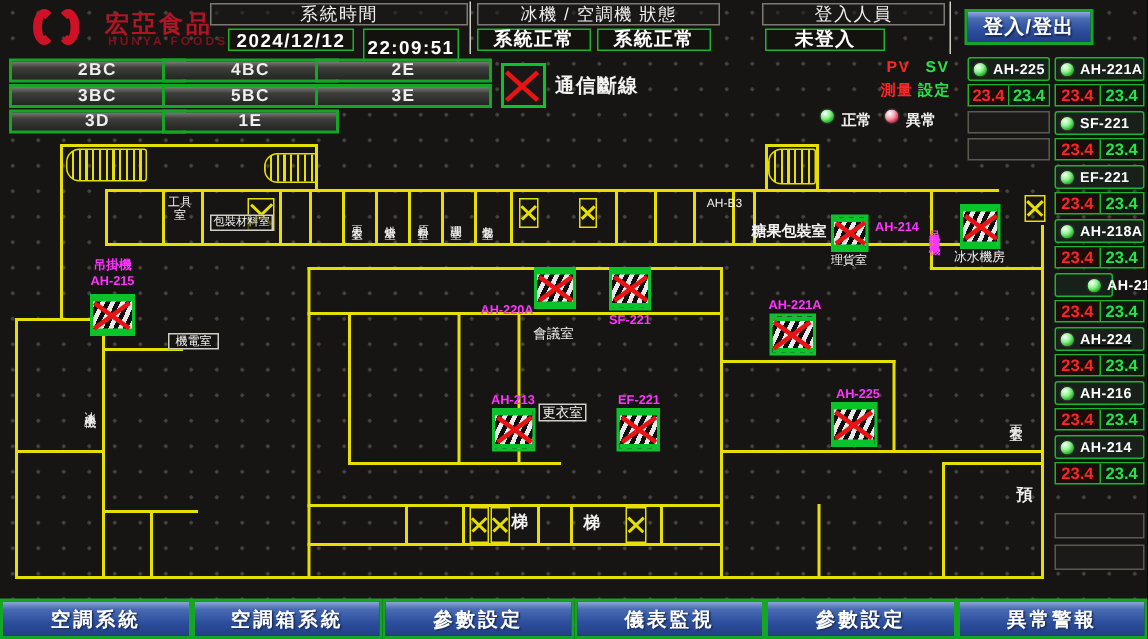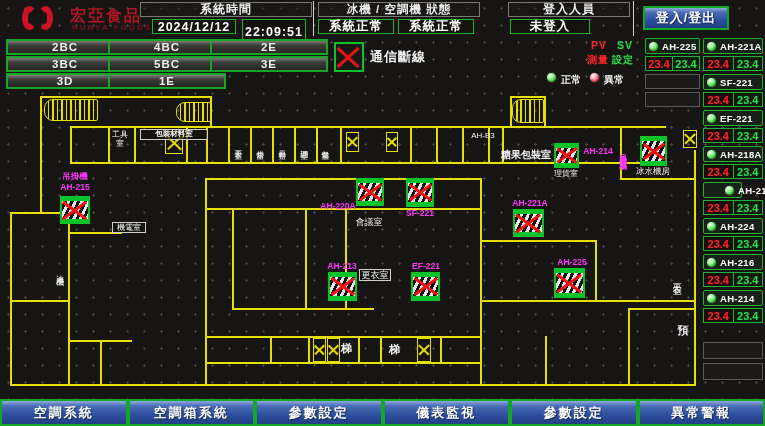--- a/index.html
+++ b/index.html
@@ -3,21 +3,21 @@
 <meta charset="utf-8">
 <style>
   html,body{margin:0;padding:0;background:#000;}
   *{box-sizing:border-box;font-family:"Liberation Sans",sans-serif;}
   #screen{position:relative;width:765px;height:426px;overflow:hidden;
     background-color:#171513;
     background-image:radial-gradient(#46443c 1px,transparent 1.4px);
     background-size:17px 17px;}
   .abs{position:absolute;}
   
-  .hlabel{position:absolute;border:1px solid #7a7a72;color:#efefef;font-size:12px;font-weight:bold;
+  .hlabel{position:absolute;border:1px solid #7a7a72;color:#efefef;font-size:12px;font-weight:normal;
     display:flex;align-items:center;justify-content:center;background:rgba(30,28,26,.55);letter-spacing:1px;}
   .gval{position:absolute;border:1px solid #1db32c;color:#fff;font-size:12.5px;font-weight:bold;
     display:flex;align-items:center;justify-content:center;background:#14120f;letter-spacing:1px;}
   .vline{position:absolute;width:1px;background:#cfcfc6;}
   .btn-blue{position:absolute;background:linear-gradient(180deg,#8fa9de 0%,#4a6cb4 22%,#2d4f9e 60%,#223f85 100%);
     border:2px solid #16a626;color:#fff;font-weight:bold;text-shadow:1px 1px 1px #16294f;
     display:flex;align-items:center;justify-content:center;cursor:pointer;}
   .btn-floor{position:absolute;width:118px;height:16px;background:linear-gradient(180deg,#7b7b78 0%,#3d3d3a 35%,#242422 100%);
     border:2px solid #16a626;color:#efefef;font-size:11.5px;font-weight:bold;letter-spacing:1px;
     display:flex;align-items:center;justify-content:center;cursor:pointer;}
@@ -275,21 +275,21 @@
   <div class="mag" style="left:320px;top:202px;width:36px;">AH-220A</div>
   <div class="mag" style="left:404px;top:209px;width:32px;">SF-221</div>
   <div class="mag" style="left:326px;top:262px;width:32px;">AH-213</div>
   <div class="mag" style="left:410px;top:262px;width:32px;">EF-221</div>
   <div class="mag" style="left:581px;top:147px;width:34px;">AH-214</div>
   <div class="mag vert" style="left:618px;top:134px;height:38px;font-size:7.5px;">吊掛機 冰水機</div>
   <div class="mag" style="left:510px;top:199px;width:40px;">AH-221A</div>
   <div class="mag" style="left:556px;top:258px;width:32px;">AH-225</div>
 
   <div class="wht" style="left:109px;top:130px;width:22px;font-size:8px;">工具室</div>
-  <div class="wht wbox" style="left:140px;top:129px;width:68px;font-size:7.5px;font-weight:bold;">包裝材料室</div>
+  <div class="wht wbox" style="left:140px;top:143px;width:42px;font-size:7.5px;">包裝材料室</div>
   <div class="wht vert" style="left:233px;top:129px;height:32px;font-size:7.5px;">更衣室</div>
   <div class="wht vert" style="left:255px;top:129px;height:32px;font-size:7.5px;">烘焙室</div>
   <div class="wht vert" style="left:277px;top:129px;height:32px;font-size:7.5px;">原料室</div>
   <div class="wht vert" style="left:299px;top:129px;height:32px;font-size:7.5px;">調理室</div>
   <div class="wht vert" style="left:320px;top:129px;height:32px;font-size:7.5px;">包裝室</div>
   <div class="wht" style="left:468px;top:131px;width:30px;font-size:8px;">AH-B3</div>
   <div class="wht" style="left:499px;top:149px;width:54px;font-size:10px;font-weight:bold;">糖果包裝室</div>
   <div class="wht" style="left:548px;top:169px;width:36px;font-size:8px;">理貨室</div>
   <div class="wht" style="left:632px;top:167px;width:42px;font-size:8.5px;">冰水機房</div>
   <div class="wht" style="left:349px;top:217px;width:40px;font-size:9px;">會議室</div>

